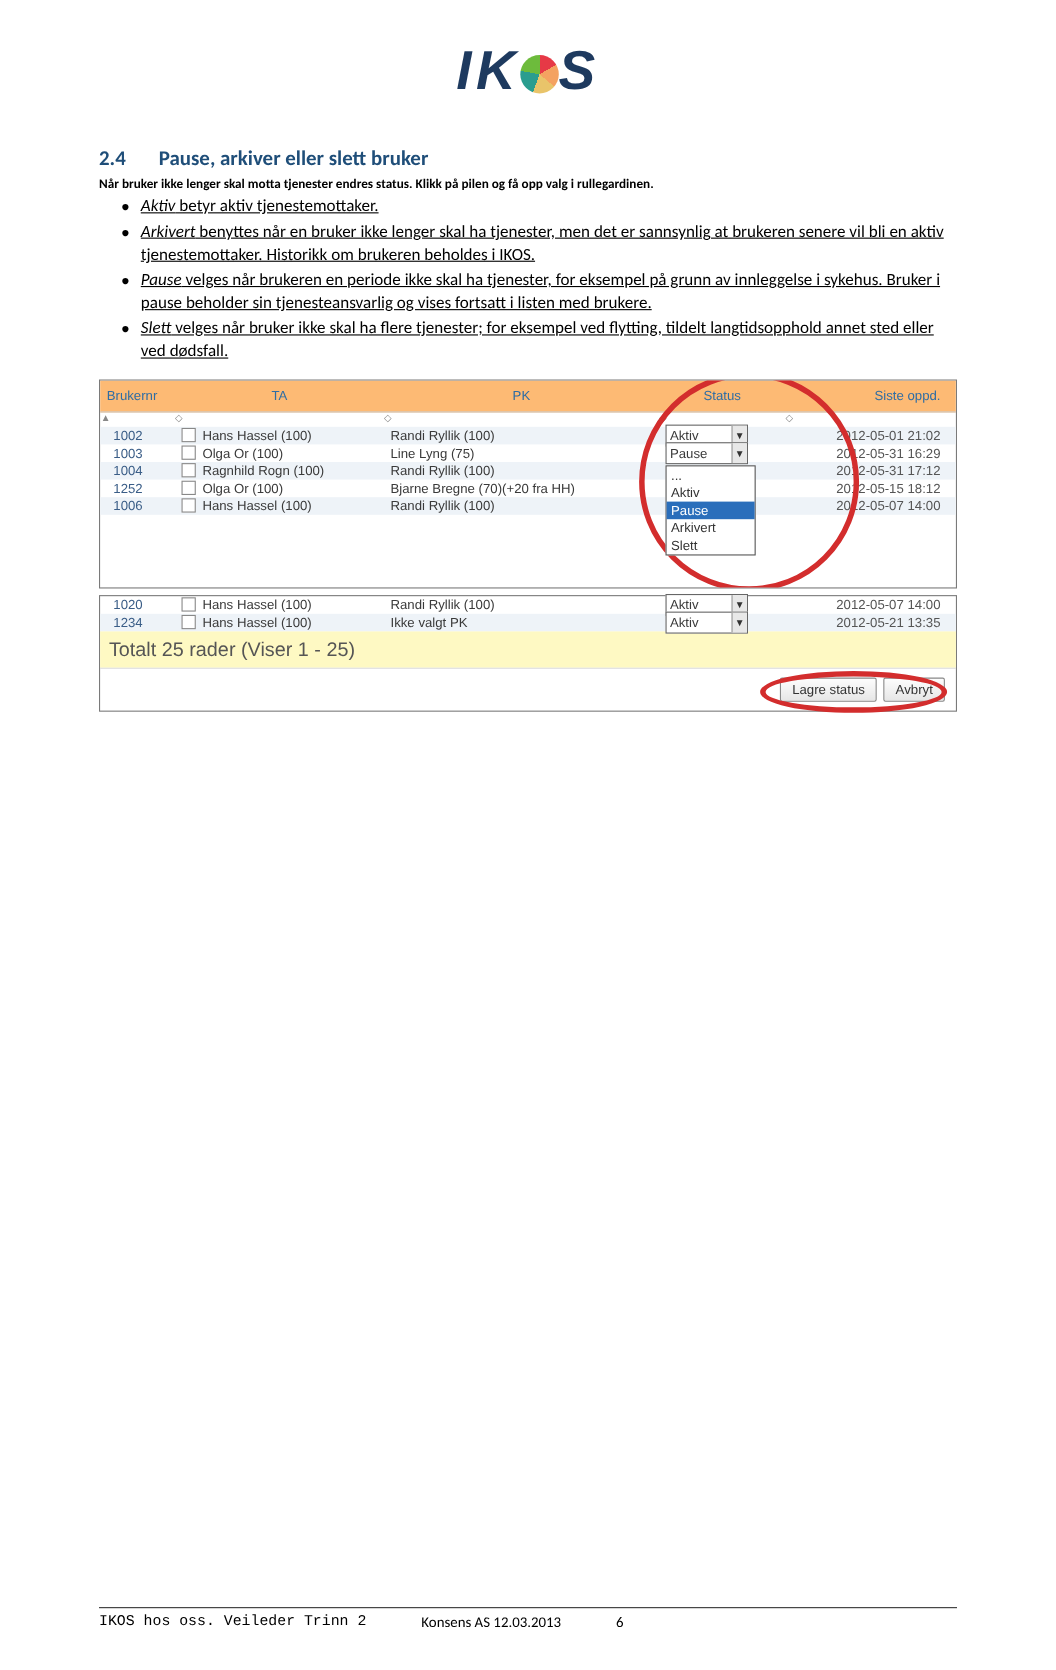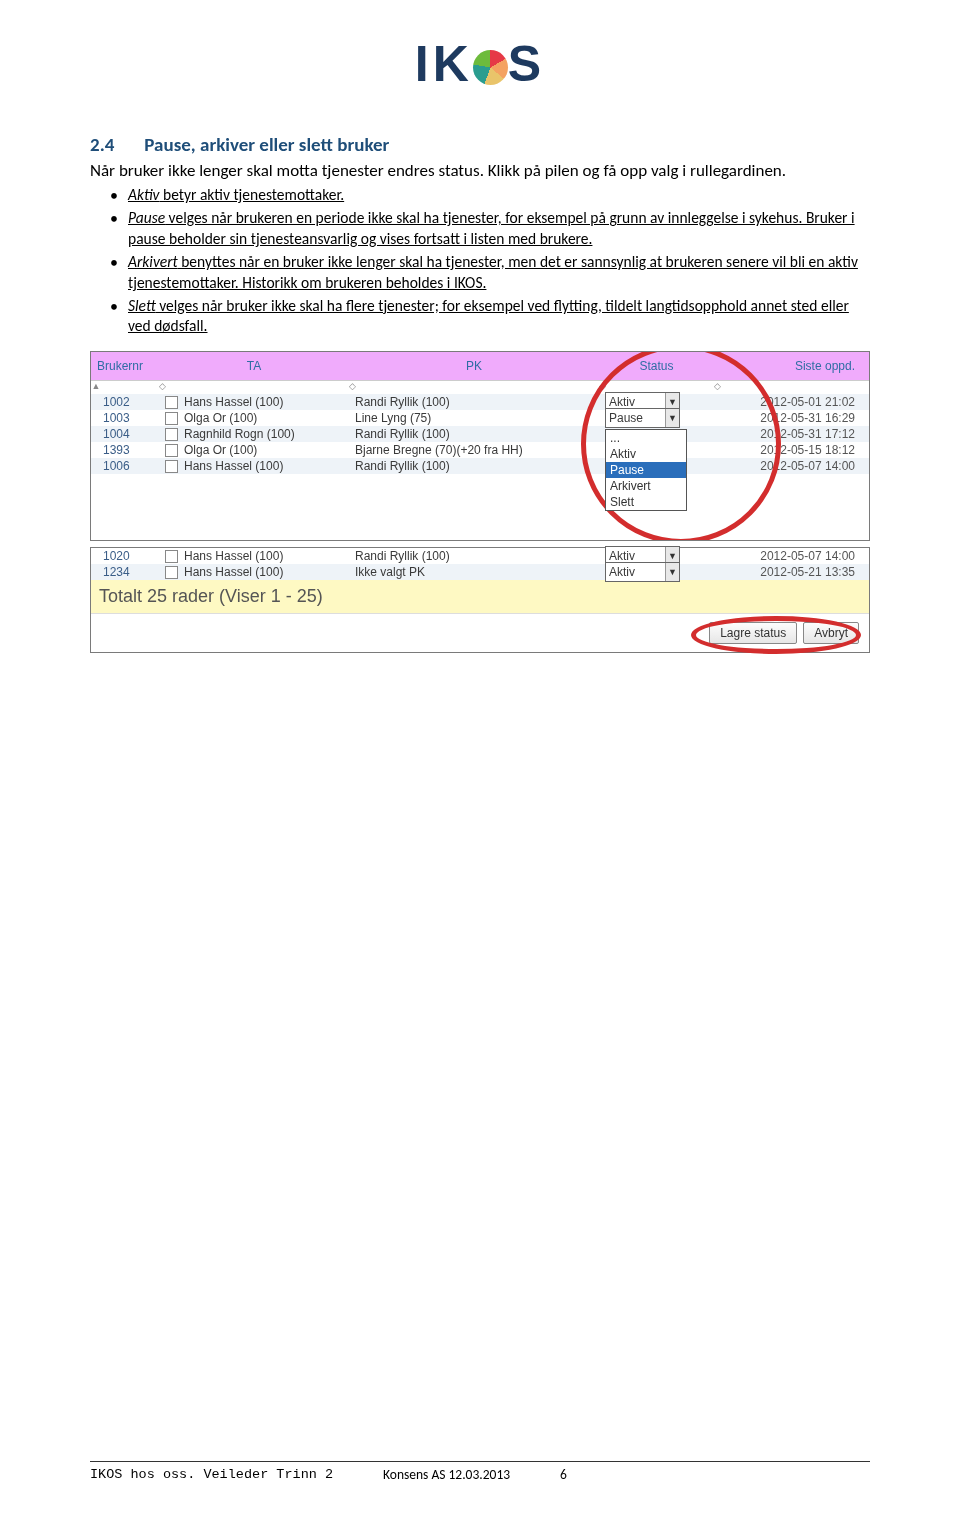--- a/index.html
+++ b/index.html
@@ -10,42 +10,43 @@
     background: #fff;
     position: relative;
     color: #000;
   }
   .page { padding: 85px 90px 60px 90px; }
   .logo-area { text-align: center; margin-bottom: 40px; margin-top:-50px;}
   .logo-text {
     font-size: 50px; font-weight: bold; color: #1e3a5f;
     letter-spacing: 4px; display: inline-flex; align-items: center;
     font-family: "Segoe UI", Arial, sans-serif;
+    font-style: italic;
   }
   .logo-pie {
     width: 35px; height: 35px; border-radius: 50%;
     background: conic-gradient(#e63946 0 60deg, #f4a261 60deg 130deg, #e9c46a 130deg 200deg, #2a9d8f 200deg 280deg, #6dbb3c 280deg 360deg);
     display: inline-block; vertical-align: middle; position:relative; top:3px;
   }
   .heading-row { display:flex; gap:30px; margin-bottom:4px;align-items:center;}
   .heading-num { color:#1f4e79; font-size:19px; font-weight:bold; }
   .heading-txt { color:#1f4e79; font-size:19px; font-weight:bold; }
-  .body-text { font-size:17px; line-height:1.35; margin-bottom:2px;}
+  .body-text { font-size:12px; line-height:1.35; margin-bottom:2px;font-weight:bold;}
   ul.bullets { list-style:none; padding-left:20px; margin-top:2px;text-decoration:underline;}
   ul.bullets li { position:relative; padding-left:18px; font-size:15.5px; line-height:1.35; margin-bottom:2px;}
   ul.bullets li::before { content:"•"; position:absolute; left:0; font-size:16px;}
   .i { font-style: italic; }
 
   
   .shot {
     border:1px solid #7a7a7a; margin-top:14px; background:#fff;
     font-family: Verdana, Arial, sans-serif; font-size:12px; color:#555;
     position:relative;
   }
-  .shot .hdr { display:flex; border-bottom:1px solid #ccc; background:#f0abfc;}
+  .shot .hdr { display:flex; border-bottom:1px solid #ccc; background:#fdba74;}
   .col { padding:7px 6px 7px 6px; position:relative;}
   .c-br { width:68px; color:#2f6da4;}
   .c-ta { width:190px; color:#2f6da4;}
   .c-pk { width:250px; color:#2f6da4;}
   .c-st { width:115px; color:#2f6da4;}
   .c-so { flex:1; color:#2f6da4; text-align:right; padding-right:14px;}
   .rows .row { display:flex; align-items:center; height:16px;}
   .row.light { background:#eef3f8;}
   .row .cell { padding:0 6px; font-size:12px; color:#3a3a3a;}
   .cell.br { width:68px; color:#3a5d87; padding-left:12px;}
@@ -112,22 +113,22 @@
 
   <div class="heading-row">
     <span class="heading-num">2.4</span>
     <span class="heading-txt">Pause, arkiver eller slett bruker</span>
   </div>
 
   <p class="body-text">Når bruker ikke lenger skal motta tjenester endres status. Klikk på pilen og få opp valg i rullegardinen.</p>
 
   <ul class="bullets">
     <li><span class="i">Aktiv</span><span> betyr aktiv tjenestemottaker.</span></li>
+    <li><span class="i">Arkivert</span><span> benyttes når en bruker ikke lenger skal ha tjenester, men det er sannsynlig at brukeren senere vil bli en aktiv tjenestemottaker. Historikk om brukeren beholdes i IKOS.</span></li>
     <li><span class="i">Pause</span><span> velges når brukeren en periode ikke skal ha tjenester, for eksempel på grunn av innleggelse i sykehus. Bruker i pause beholder sin tjenesteansvarlig og vises fortsatt i listen med brukere.</span></li>
-    <li><span class="i">Arkivert</span><span> benyttes når en bruker ikke lenger skal ha tjenester, men det er sannsynlig at brukeren senere vil bli en aktiv tjenestemottaker. Historikk om brukeren beholdes i IKOS.</span></li>
     <li><span class="i">Slett</span><span> velges når bruker ikke skal ha flere tjenester; for eksempel ved flytting, tildelt langtidsopphold annet sted eller ved dødsfall.</span></li>
   </ul>
 
   <div class="shot" style="height:190px; overflow:hidden;">
     <div class="hdr">
       <div class="col c-br" style="display:flex;flex-direction:column;">
         <span>Brukernr</span>
       </div>
       <div class="col c-ta">
           <span style="display:block;text-align:center;">TA</span>
@@ -193,21 +194,21 @@
         <div class="cell br">1004</div>
         <div class="cell ta">
             <span class="chk"></span>
             <span>Ragnhild Rogn (100)</span>
           </div>
         <div class="cell pk">Randi Ryllik (100)</div>
         <div class="cell st"></div>
         <div class="cell so">2012-05-31 17:12</div>
       </div>
       <div class="row">
-        <div class="cell br">1393</div>
+        <div class="cell br">1252</div>
         <div class="cell ta">
             <span class="chk"></span>
             <span>Olga Or (100)</span>
           </div>
         <div class="cell pk">Bjarne Bregne (70)(+20 fra HH)</div>
         <div class="cell st"></div>
         <div class="cell so">2012-05-15 18:12</div>
       </div>
       <div class="row light">
         <div class="cell br">1006</div>

